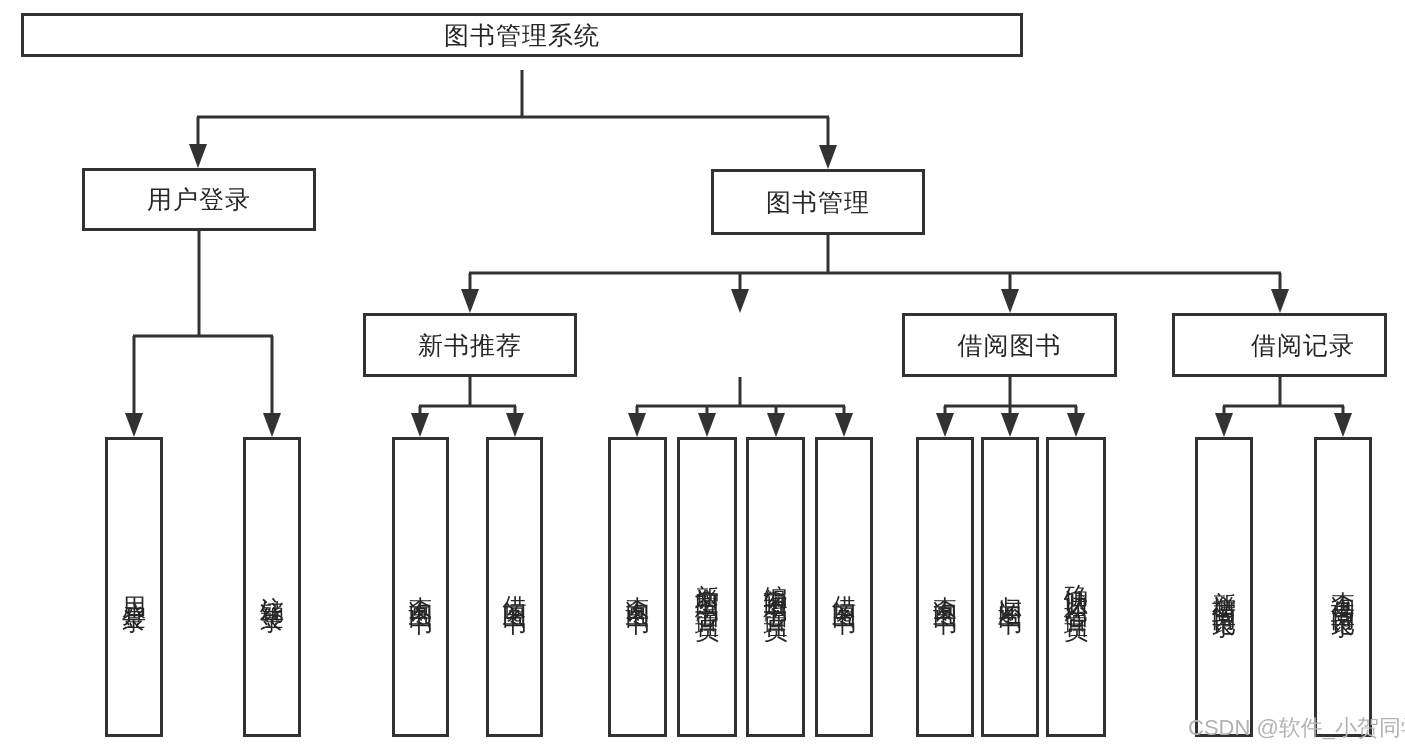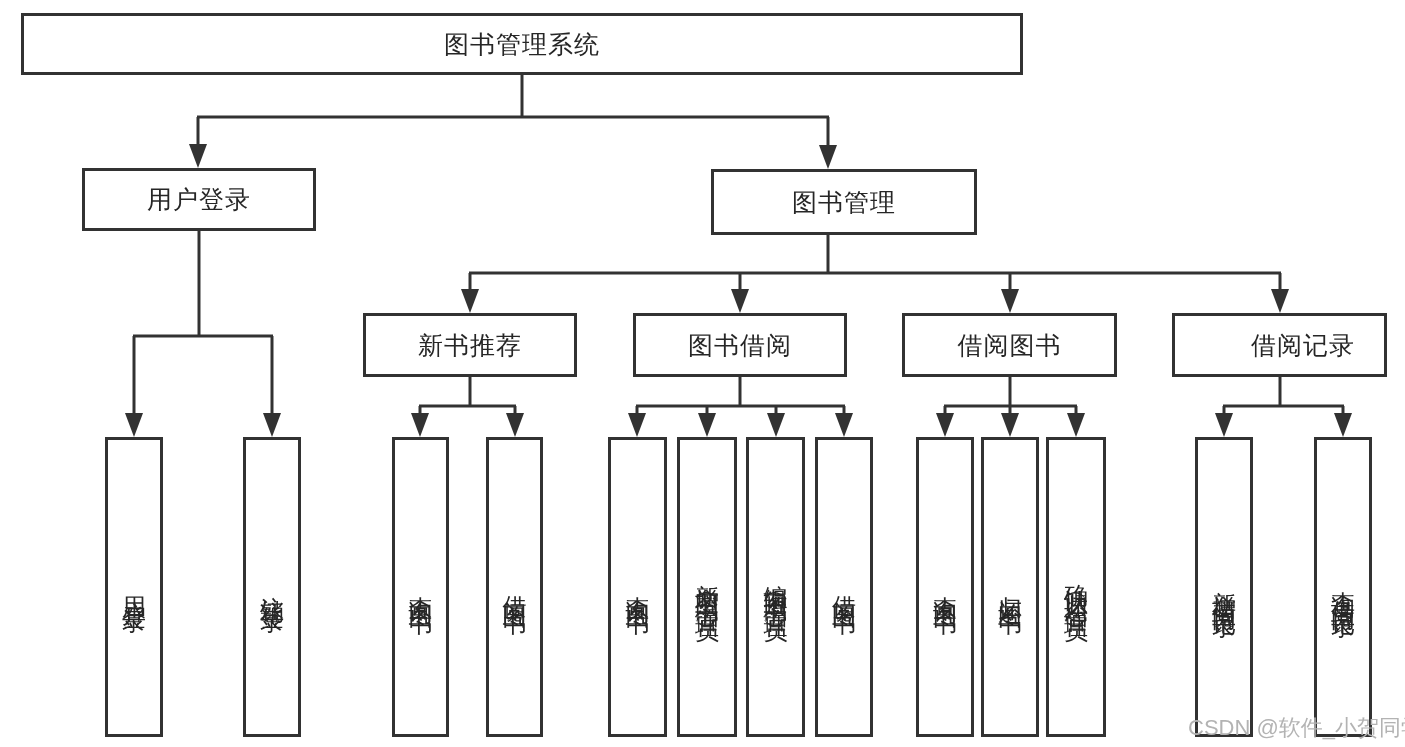--- a/index.html
+++ b/index.html
@@ -46,24 +46,24 @@
     writing-mode: vertical-rl;
     text-orientation: mixed;
     font-size: 24px;
     letter-spacing: 5px;
     line-height: 1;
     white-space: nowrap;
     color: var(--text);
   }
 
   
-  .n-root          { left: 21px;   top: 13px;  width: 1002px; height: 62px; }
+  .n-root          { left: 21px;   top: 13px;  width: 1002px; height: 44px; }
 
   .n-user-login    { left: 82px;   top: 168px; width: 234px;  height: 63px; }
-  .n-book-mgmt     { left: 711px;  top: 169px; width: 266px;  height: 66px; }
+  .n-book-mgmt     { left: 711px;  top: 169px; width: 214px;  height: 66px; }
 
   .n-newbook       { left: 363px;  top: 313px; width: 214px;  height: 64px; }
   .n-borrowing     { left: 633px;  top: 313px; width: 214px;  height: 64px; }
   .n-current       { left: 902px;  top: 313px; width: 215px;  height: 64px; }
   .n-records       { left: 1172px; top: 313px; width: 215px;  height: 64px; padding-left: 47px; }
 
   .vbox            { top: 437px; height: 300px; }
   .n-ul-login      { left: 105px;  width: 58px; }
   .n-ul-logout     { left: 243px;  width: 58px; }
   .n-nb-query      { left: 392px;  width: 57px; }
@@ -170,23 +170,20 @@
   <div class="node hbox n-user-login">
     <span>用户登录</span>
   </div>
   <div class="node hbox n-book-mgmt">
     <span>图书管理</span>
   </div>
 
   <div class="node hbox n-newbook">
     <span>新书推荐</span>
   </div>
-  <div class="node hbox n-borrowing">
-    <span>图书借阅</span>
-  </div>
   <div class="node hbox n-current">
     <span>借阅图书</span>
   </div>
   <div class="node hbox n-records">
     <span>借阅记录</span>
   </div>
 
   <div class="node vbox n-ul-login">
     <span class="vtext">用户登录</span>
   </div>

